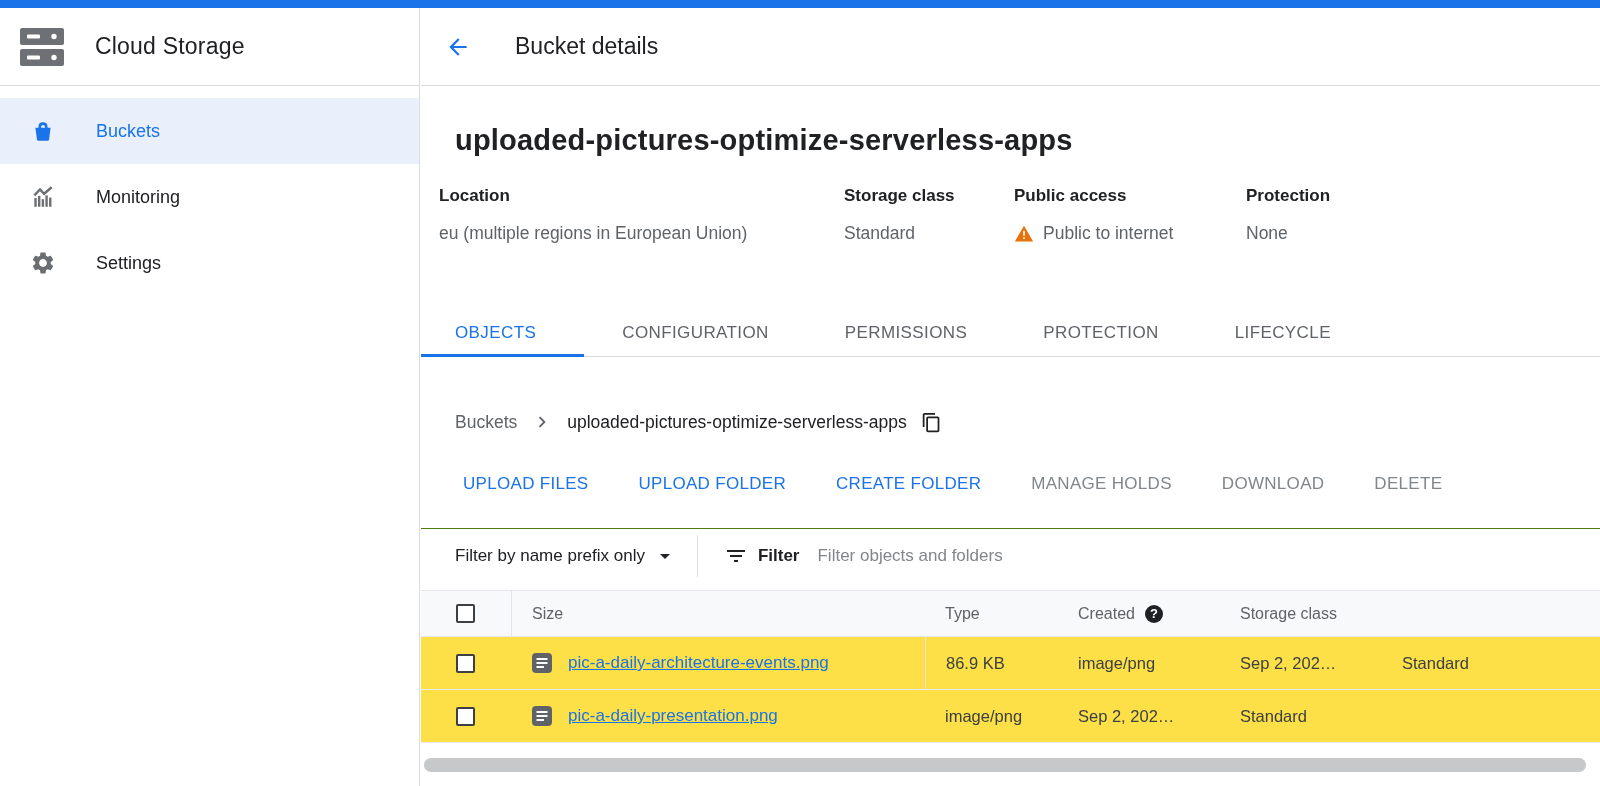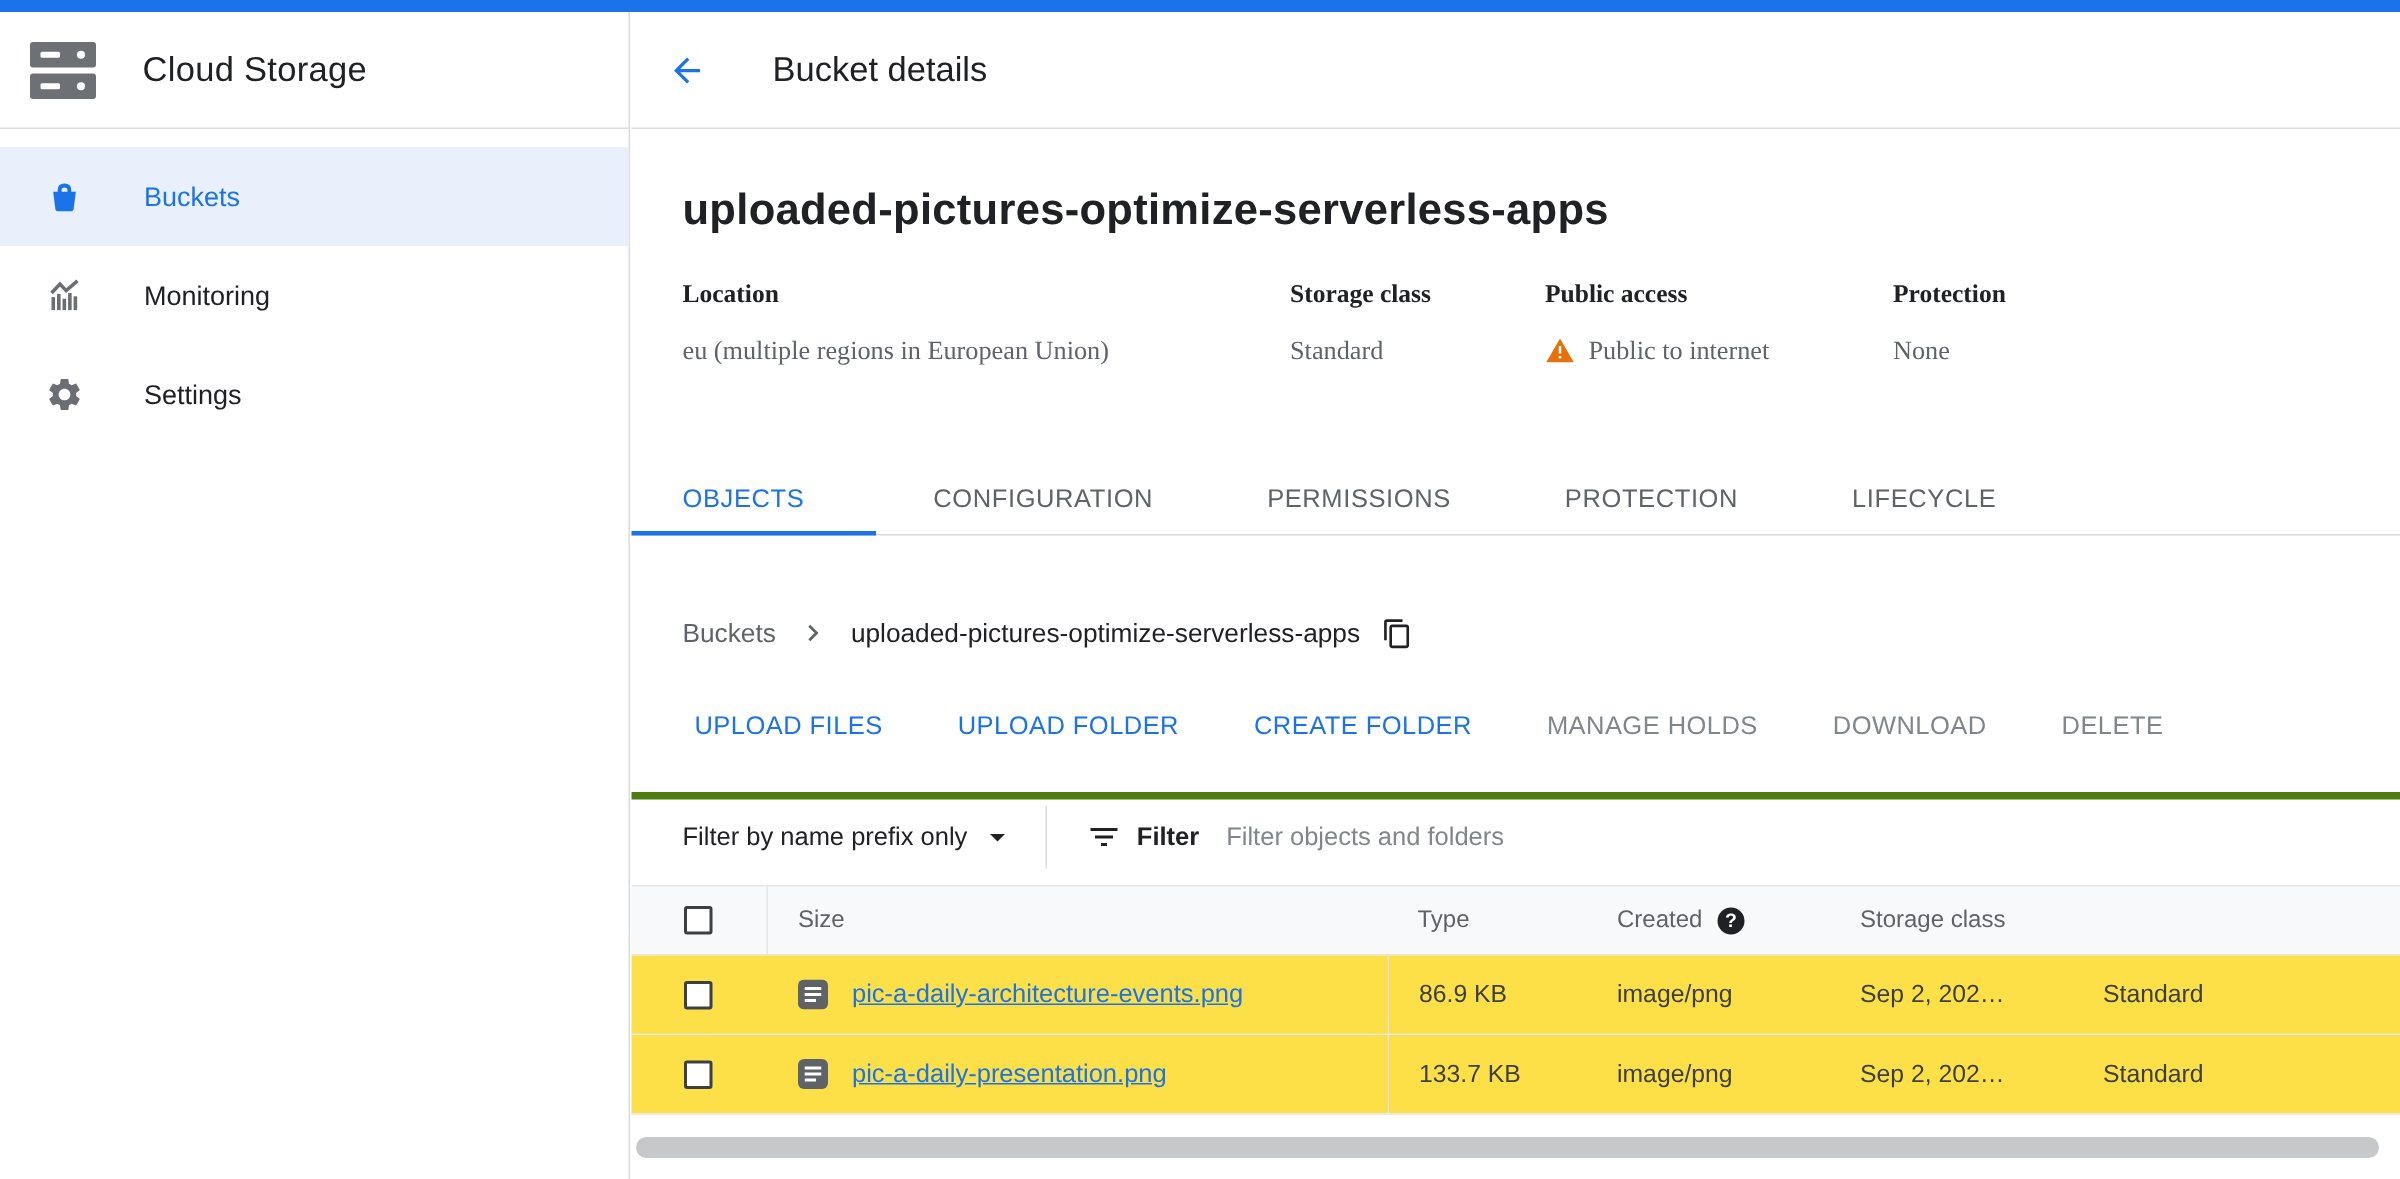--- a/index.html
+++ b/index.html
@@ -24,21 +24,21 @@
   
   .main { position:absolute; top:8px; left:421px; width:1179px; height:778px; }
   .main-header { height:78px; display:flex; align-items:center; padding-left:24px; border-bottom:1px solid #dadce0; }
   .back-btn { width:26px; height:26px; display:inline-flex; cursor:pointer; }
   .page-title { font-size:23px; font-weight:normal; color:#202124; margin-left:44px; }
 
   .content { position:absolute; top:78px; left:0; width:1179px; height:700px; }
 
   .bucket-name { position:absolute; top:38px; left:34px; font-size:29px; font-weight:bold; letter-spacing:.2px; color:#202124; }
 
-  .meta-row { position:absolute; top:100px; left:34px; display:flex;font-family:Liberation Serif, serif; }
+  .meta-row { position:absolute; top:100px; left:18px; display:flex; }
   .meta-col { display:flex; flex-direction:column; }
   .meta-col.c-location { width:405px; }
   .meta-col.c-class { width:170px; }
   .meta-col.c-access { width:232px; }
   .meta-label { font-size:17px; font-weight:bold; color:#202124; }
   .meta-value { margin-top:17px; font-size:17.5px; color:#5f6368; display:flex; align-items:center; }
   .warn-icon { width:20px; height:20px; display:inline-flex; margin-right:9px; }
 
   .tab-bar { position:absolute; top:224px; left:0; right:0; height:47px; display:flex; border-bottom:1px solid #dadce0; }
   .tab { position:relative; display:flex; align-items:center; padding:0 38px; font-size:17px; letter-spacing:.4px; color:#5f6368; cursor:pointer; }
@@ -50,21 +50,21 @@
   .crumb-root { font-size:17.5px; color:#5f6368; cursor:pointer; }
   .crumb-sep { width:22px; height:22px; margin:0 14px; display:inline-flex; }
   .crumb-current { font-size:17.5px; color:#202124; }
   .copy-btn { width:21px; height:21px; margin-left:14px; display:inline-flex; cursor:pointer; }
 
   .actions { position:absolute; top:376px; left:42px; height:44px; display:flex; align-items:center; gap:50px; }
   .action-btn { font-size:17px; letter-spacing:.3px; white-space:nowrap; cursor:pointer; background:none; border:none; font-family:Liberation Sans, sans-serif; }
   .action-btn.primary { color:#1a73e8; }
   .action-btn.secondary { color:#80868b; }
 
-  .filter-row { position:absolute; top:442px; left:0; right:0; height:54px; border-top:5px solid #4d7c0f; display:flex; align-items:center; padding-left:34px; }
+  .filter-row { position:absolute; top:442px; left:0; right:0; height:54px; border-top:1px solid #4d7c0f; display:flex; align-items:center; padding-left:34px; }
   .filter-scope { display:flex; align-items:center; cursor:pointer; }
   .filter-scope-label { font-size:17px; color:#202124; }
   .dd-arrow { width:24px; height:24px; margin-left:8px; display:inline-flex; }
   .v-divider { width:1px; height:42px; background:#dadce0; margin-left:20px; }
   .filter-icon { width:24px; height:24px; margin-left:26px; display:inline-flex; }
   .filter-word { font-size:17px; font-weight:bold; color:#202124; margin-left:10px; }
   .filter-input { margin-left:18px; border:none; outline:none; font-size:17px; font-family:inherit; color:#202124; width:420px; background:transparent; }
   .filter-input::placeholder { color:#80868b; }
 
   
@@ -272,21 +272,20 @@
             <span class="file-icon">
               <svg viewBox="0 0 20 20" width="20" height="20">
                   <rect width="20" height="20" rx="4" fill="#5f6368"></rect>
                   <rect x="4.5" y="5" width="11" height="2" fill="#fff"></rect>
                   <rect x="4.5" y="9" width="11" height="2" fill="#fff"></rect>
                   <rect x="4.5" y="13" width="7.5" height="2" fill="#fff"></rect>
                 </svg>
             </span>
             <span class="obj-link">pic-a-daily-presentation.png</span>
           </div>
-          <div class="cell bordered">133.7 KB</div>
           <div class="cell" style="padding-left:20px">image/png</div>
           <div class="cell" style="padding-left:20px">Sep 2, 202…</div>
           <div class="cell" style="padding-left:20px">Standard</div>
         </div>
       </div>
 
       <div class="hscrollbar">
         <div class="hthumb"></div>
       </div>
     </section>

